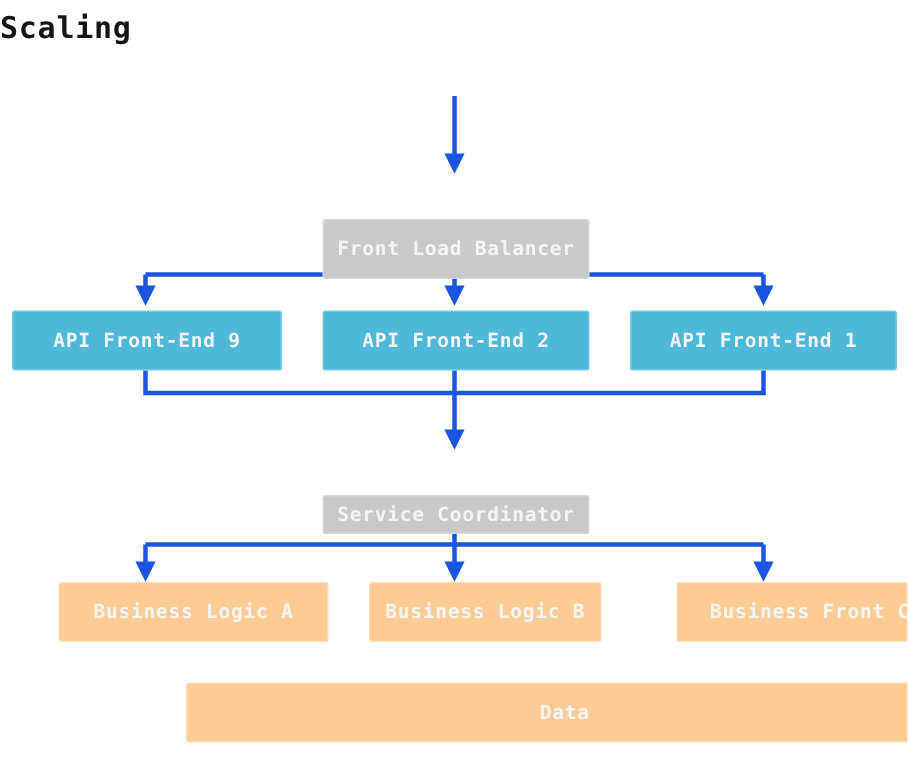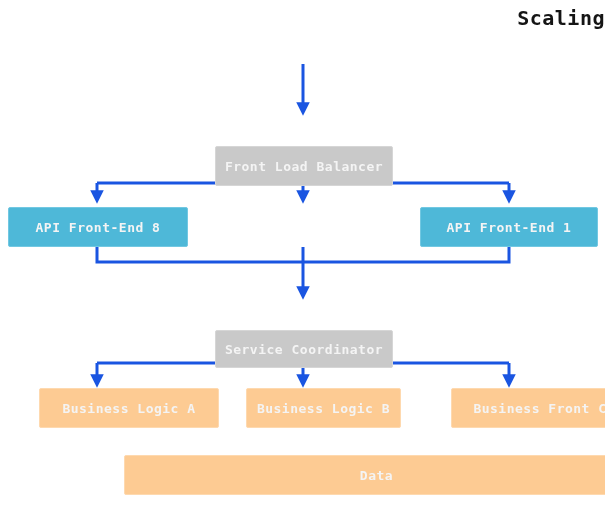--- a/index.html
+++ b/index.html
@@ -14,21 +14,21 @@
   html,body{margin:0;padding:0;background:var(--color-canvas);}
   .stage{
     position:relative;
     width:605px;height:506px;
     background:var(--color-canvas);
     overflow:hidden;
     font-family:"DejaVu Sans Mono","Liberation Mono",monospace;
   }
   .title{
     position:absolute;left:0;top:6px;width:605px;margin:0;
-    text-align:right;
+    text-align:left;
     font:700 20px "DejaVu Sans Mono","Liberation Mono",monospace;
     color:var(--color-title-text);
     letter-spacing:0.5px;
   }
   svg.edges{
     position:absolute;left:0;top:0;width:605px;height:506px;
     pointer-events:none;
   }
   svg.edges path{
     stroke:var(--color-arrow);
@@ -82,27 +82,30 @@
     <path d="M303,338 V381" marker-end="url(#ah)"></path>
     <path d="M97,363 V381" marker-end="url(#ah)"></path>
     <path d="M509,363 V381" marker-end="url(#ah)"></path>
   </svg>
 
   <div class="node gray" style="left:215px;top:116px;width:178px">
     <span>Front Load Balancer</span>
   </div>
 
   <div class="node blue" style="left:8px;top:207px;width:180px">
-    <span>API Front-End 8</span>
+    <span>API Front-End 9</span>
+  </div>
+  <div class="node blue" style="left:215px;top:207px;width:178px">
+    <span>API Front-End 2</span>
   </div>
   <div class="node blue" style="left:420px;top:207px;width:178px">
     <span>API Front-End 1</span>
   </div>
 
-  <div class="node gray" style="left:215px;top:300px;width:178px;height:38px">
+  <div class="node gray" style="left:215px;top:300px;width:178px;height:26px">
     <span>Service Coordinator</span>
   </div>
 
   <div class="node orange" style="left:8px;top:388px;width:180px">
     <span>Business Logic A</span>
   </div>
   <div class="node orange" style="left:215px;top:388px;width:155px">
     <span>Business Logic B</span>
   </div>
   <div class="node orange" style="left:420px;top:388px;width:178px">

